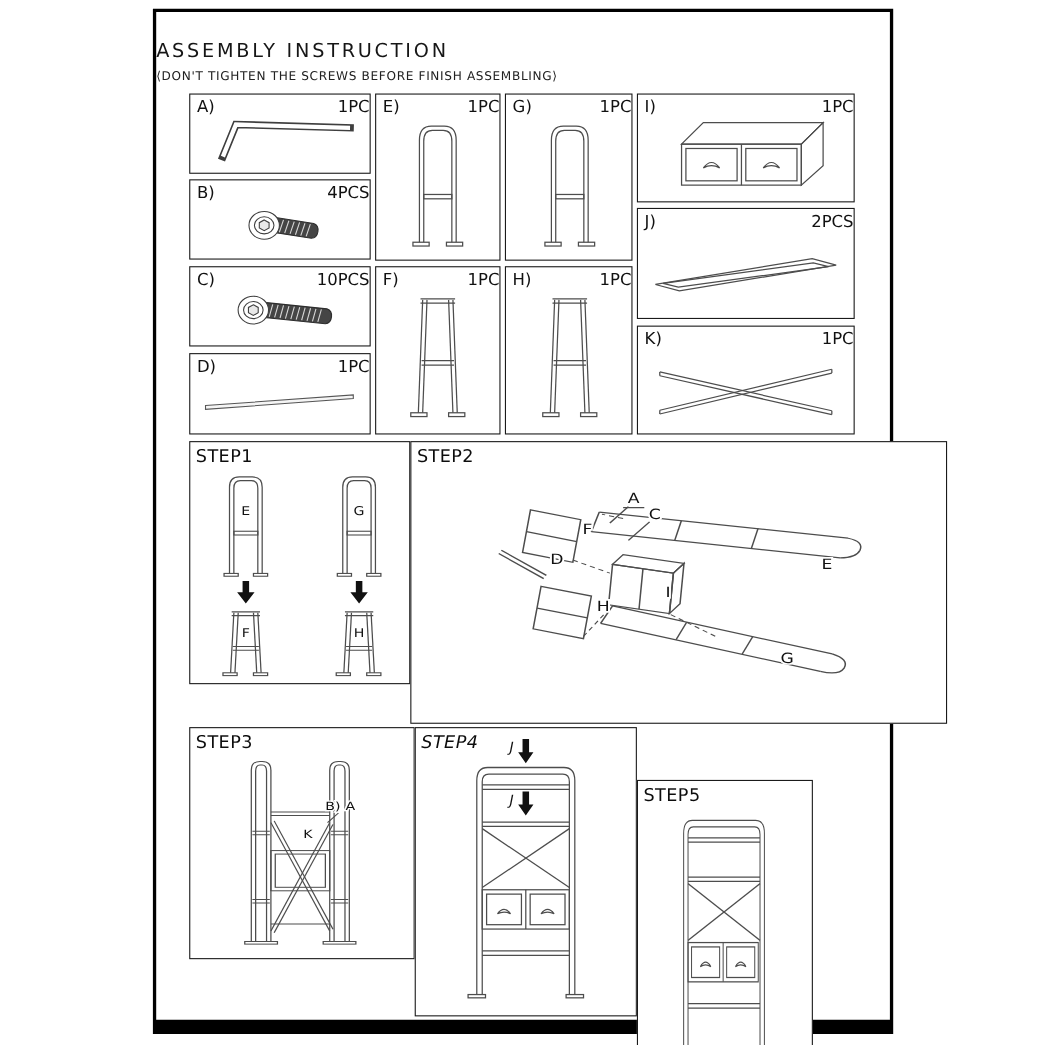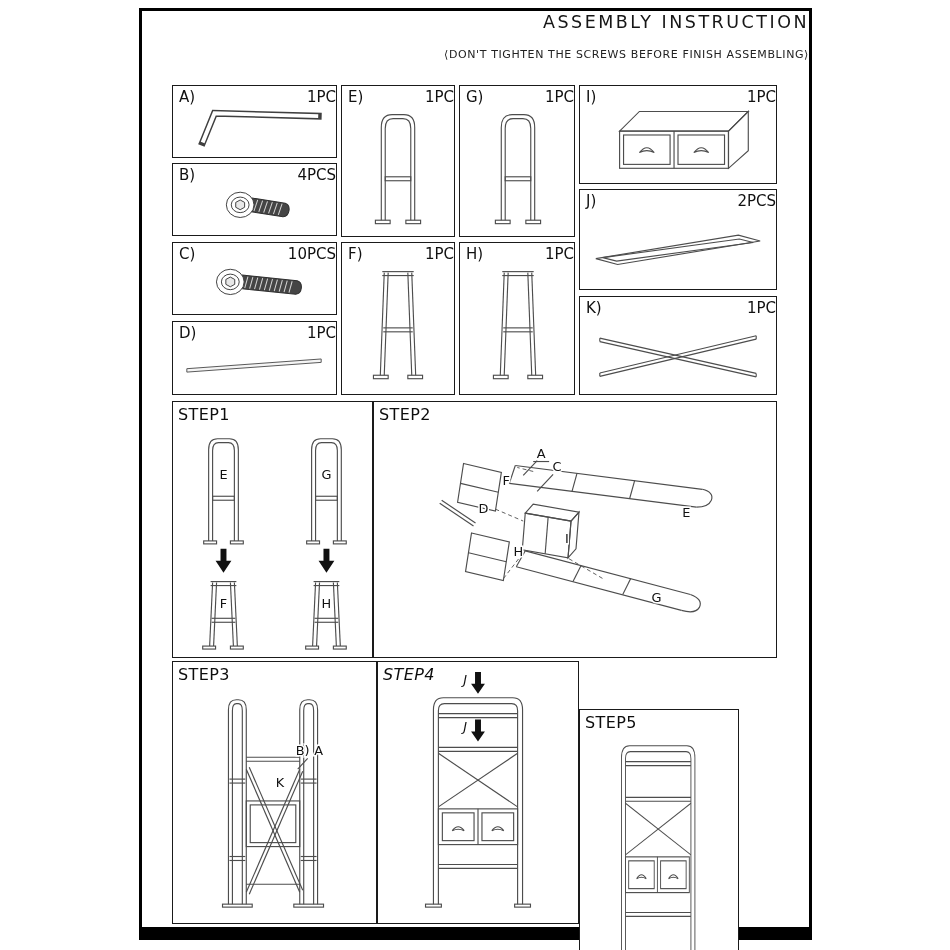--- a/index.html
+++ b/index.html
@@ -1,22 +1,22 @@
 <!DOCTYPE html>
 <html><head>
 <meta charset="utf-8">
 <style>
   * { margin:0; padding:0; box-sizing:border-box; }
   html,body { width:950px; height:950px; background:#fff; overflow:hidden; }
   body { font-family:"DejaVu Sans","Liberation Sans",sans-serif; color:#111; position:relative; }
   .sheet { position:absolute; left:139px; top:8px; width:673px; height:932px;
            border:3px solid #000; border-bottom:13px solid #000; background:#fff; }
-  .header { position:absolute; top:1px; left:0; width:100%; text-align:right; }
+  .header { position:absolute; top:26px; left:0; width:100%; text-align:left; }
   .title { font-size:17.5px; letter-spacing:2.5px; font-weight:500; color:#161616; }
-  .subtitle { margin-top:16px; font-size:11px; letter-spacing:0.6px; color:#222; }
+  .subtitle { margin-top:6px; font-size:11px; letter-spacing:0.6px; color:#222; }
   .box, .step { position:absolute; border:1.6px solid #1a1a1a; background:#fff; }
   .box svg, .step svg { position:absolute; left:0; top:0; width:100%; height:100%; display:block; }
   .tag { position:absolute; top:2px; font-size:15px; color:#111; z-index:2; }
   .tag.l { left:6px; } .tag.r { right:0; }
   .step-title { position:absolute; top:3px; left:5px; font-size:16px; letter-spacing:0.4px; color:#0d0d0d; z-index:2; }
   .lbl { font-family:"DejaVu Sans","Liberation Sans",sans-serif; font-size:13px; fill:#111;
          stroke:#fff; stroke-width:3px; paint-order:stroke; }
   .art { stroke:#4d4d4d; stroke-width:1.15; fill:none; }
 </style>
 </head>
@@ -200,21 +200,21 @@
         <line x1="20" y1="81" x2="178" y2="43"></line>
           <line x1="20" y1="77.5" x2="178" y2="39.5"></line>
         <line x1="20" y1="77.5" x2="20" y2="81"></line>
           <line x1="178" y1="39.5" x2="178" y2="43"></line>
       </g>
     </svg>
     <span class="tag l">K)</span>
     <span class="tag r">1PC</span>
   </div>
 
-  <div class="step" style="left:30px;top:390px;width:201px;height:257px;">
+  <div class="step" style="left:30px;top:390px;width:201px;height:221px;">
     <span class="step-title">STEP1</span>
     <svg viewBox="0 0 201 257" preserveAspectRatio="none">
       <g class="art">
         <path d="M36 140 L36 48 Q36 37 45 37 L57 37 Q66 37 66 48 L66 140"></path>
         <path d="M40 140 L40 49 Q40 41 46 41 L56 41 Q62 41 62 49 L62 140"></path>
         <rect x="40" y="95" width="22" height="4"></rect>
         <rect x="31" y="140" width="13" height="3"></rect>
           <rect x="58" y="140" width="13" height="3"></rect>
         <path d="M40 182 L37 246"></path>
           <path d="M44 182 L41 246"></path>
@@ -244,21 +244,21 @@
       </g>
       <polygon points="48,148 54,148 54,160 59,160 51,172 43,160 48,160" fill="#111"></polygon>
       <polygon points="152,148 158,148 158,160 163,160 155,172 147,160 152,160" fill="#111"></polygon>
       <text class="lbl" x="51" y="78" text-anchor="middle">E</text>
       <text class="lbl" x="155" y="78" text-anchor="middle">G</text>
       <text class="lbl" x="51" y="208" text-anchor="middle">F</text>
       <text class="lbl" x="155" y="208" text-anchor="middle">H</text>
     </svg>
   </div>
 
-  <div class="step" style="left:231px;top:390px;width:404px;height:257px;">
+  <div class="step" style="left:231px;top:390px;width:488px;height:257px;">
     <span class="step-title">STEP2</span>
     <svg viewBox="0 0 404 257" preserveAspectRatio="none">
       <g class="art">
         <line x1="142" y1="64" x2="330" y2="88"></line>
         <line x1="136" y1="82" x2="324" y2="106"></line>
         <path d="M330 88 Q342 91 339 99 Q336 106 324 106"></path>
         <line x1="142" y1="64" x2="136" y2="82"></line>
         <line x1="204" y1="72" x2="199" y2="90"></line>
         <line x1="262" y1="79" x2="257" y2="97"></line>
         <line x1="152" y1="150" x2="318" y2="194"></line>
@@ -291,21 +291,21 @@
       <text class="lbl" x="184" y="70" text-anchor="middle">C</text>
       <text class="lbl" x="133" y="84" text-anchor="middle">F</text>
       <text class="lbl" x="110" y="112" text-anchor="middle">D</text>
       <text class="lbl" x="145" y="155" text-anchor="middle">H</text>
       <text class="lbl" x="194" y="142" text-anchor="middle">I</text>
       <text class="lbl" x="314" y="116" text-anchor="middle">E</text>
       <text class="lbl" x="284" y="202" text-anchor="middle">G</text>
     </svg>
   </div>
 
-  <div class="step" style="left:30px;top:650px;width:205px;height:263px;padding-left:28px;">
+  <div class="step" style="left:30px;top:650px;width:205px;height:211px;padding-left:28px;">
     <span class="step-title">STEP3</span>
     <svg viewBox="0 0 205 263" preserveAspectRatio="none">
       <g class="art">
         <path d="M56 244 L56 48 Q56 38 64 38 L66 38 Q74 38 74 48 L74 244"></path>
         <path d="M60 244 L60 49 Q60 42 64 42 L66 42 Q70 42 70 49 L70 244"></path>
         <line x1="57" y1="118" x2="73" y2="118"></line>
           <line x1="57" y1="122" x2="73" y2="122"></line>
         <line x1="57" y1="196" x2="73" y2="196"></line>
           <line x1="57" y1="200" x2="73" y2="200"></line>
         <path d="M128 244 L128 48 Q128 38 136 38 L138 38 Q146 38 146 48 L146 244"></path>

